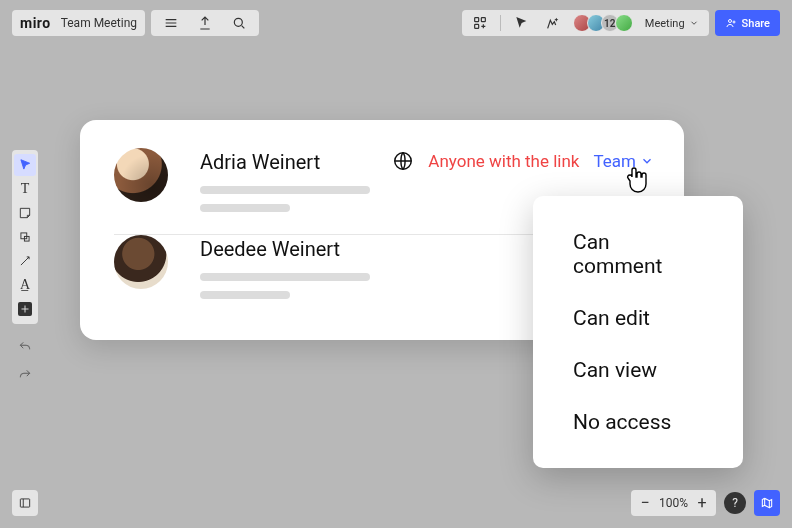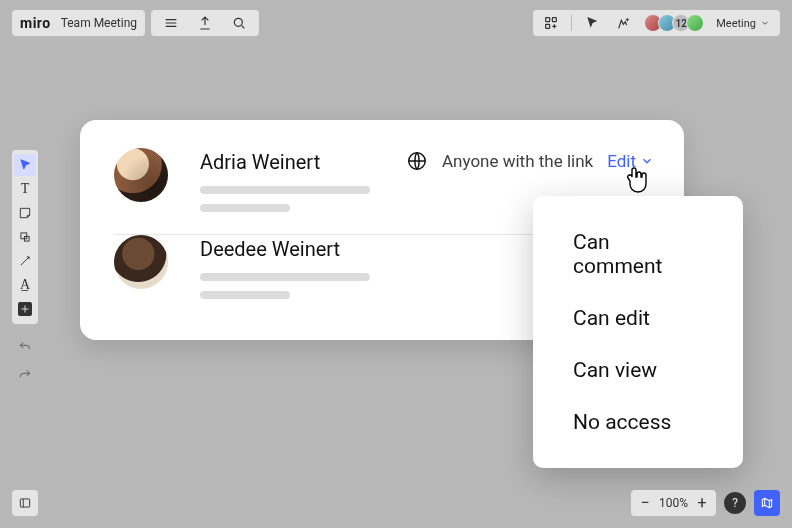--- a/index.html
+++ b/index.html
@@ -61,21 +61,21 @@
   .ua1::after{content:"";position:absolute;inset:0;background: radial-gradient(ellipse at 70% 70%, rgba(0,0,0,.25), transparent 60%);}
   .ua2 { background: radial-gradient(circle at 45% 35%, #6b4a33 0 34%, #3a281e 36% 60%, #e7dccb 62% 100%);}
   .user-info { flex:1; min-width:0; padding-top:2px;}
   .user-name { font-size:20px; color:#111; font-weight:400; margin-bottom:12px;}
   .skel { height:8px; border-radius:4px; background:#dcdcdc; }
   .skel.long { width:170px; margin-bottom:10px;}
   .skel.short { width:90px;}
   .link-ctrl { position:absolute; right:30px; top:30px; display:flex; align-items:center; gap:14px;}
   .globe { width:22px; height:22px; }
   .globe svg{width:22px;height:22px;stroke:#111;fill:none;stroke-width:1.6;}
-  .link-label{font-size:17px;color:#404040; white-space:nowrap;}
+  .link-label{font-size:17px;color:#ef4444; white-space:nowrap;}
   .edit-dd{display:flex;align-items:center;gap:4px;color:#4262ff;font-size:17px;cursor:pointer;}
   .edit-dd svg{width:14px;height:14px;stroke:#4262ff;fill:none;stroke-width:2.2;}
 
   
   .menu{ position:absolute; left:533px; top:196px; width:210px; background:#fff; border-radius:10px; box-shadow:0 10px 34px rgba(0,0,0,.22); padding:20px 14px;}
   .menu-item{ font-size:21px; color:#111; padding:14px 26px; cursor:pointer;}
 
   
   .cursor{ position:absolute; left:626px; top:166px; width:24px; height:28px; pointer-events:none;}
   .cursor svg{width:24px;height:28px;}
@@ -136,20 +136,27 @@
       <div class="av av2"></div>
       <div class="av av3">12</div>
       <div class="av av4"></div>
     </div>
     <div class="present-btn">
       <span>Meeting</span>
       <svg viewBox="0 0 24 24">
           <path d="M6 9l6 6 6-6"></path>
         </svg>
     </div>
+  </div>
+  <div class="share-btn">
+    <svg viewBox="0 0 24 24">
+        <circle cx="10" cy="8" r="3"></circle>
+        <path d="M4 20c0-3 3-5 6-5s6 2 6 5M18 7v6M15 10h6"></path>
+      </svg>
+    <span>Share</span>
   </div>
 </div>
 
 <div class="vtool">
   <div class="tool active">
     <svg viewBox="0 0 24 24">
         <path d="M5 3l5 16 3-7 7-3z"></path>
       </svg>
   </div>
   <div class="tool tool-text">T</div>
@@ -213,21 +220,21 @@
 
   <div class="link-ctrl">
     <span class="globe">
       <svg viewBox="0 0 24 24">
           <circle cx="12" cy="12" r="9"></circle>
           <path d="M3 12h18M12 3c3 3 3 15 0 18M12 3c-3 3-3 15 0 18"></path>
         </svg>
     </span>
     <span class="link-label">Anyone with the link</span>
     <span class="edit-dd">
-      <span>Edit</span>
+      <span>Team</span>
       <svg viewBox="0 0 24 24">
           <path d="M6 9l6 6 6-6"></path>
         </svg>
     </span>
   </div>
 </div>
 
 <div class="menu">
   <div class="menu-item">Can comment</div>
   <div class="menu-item">Can edit</div>

